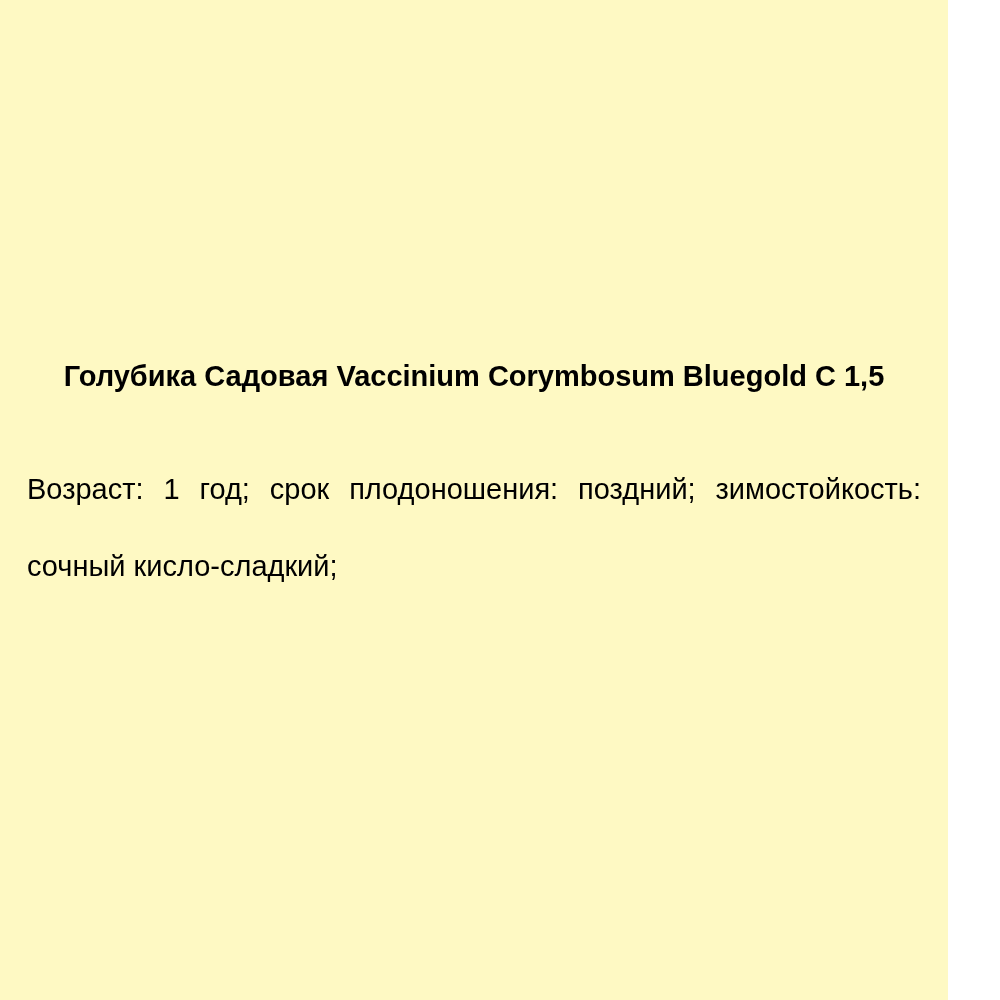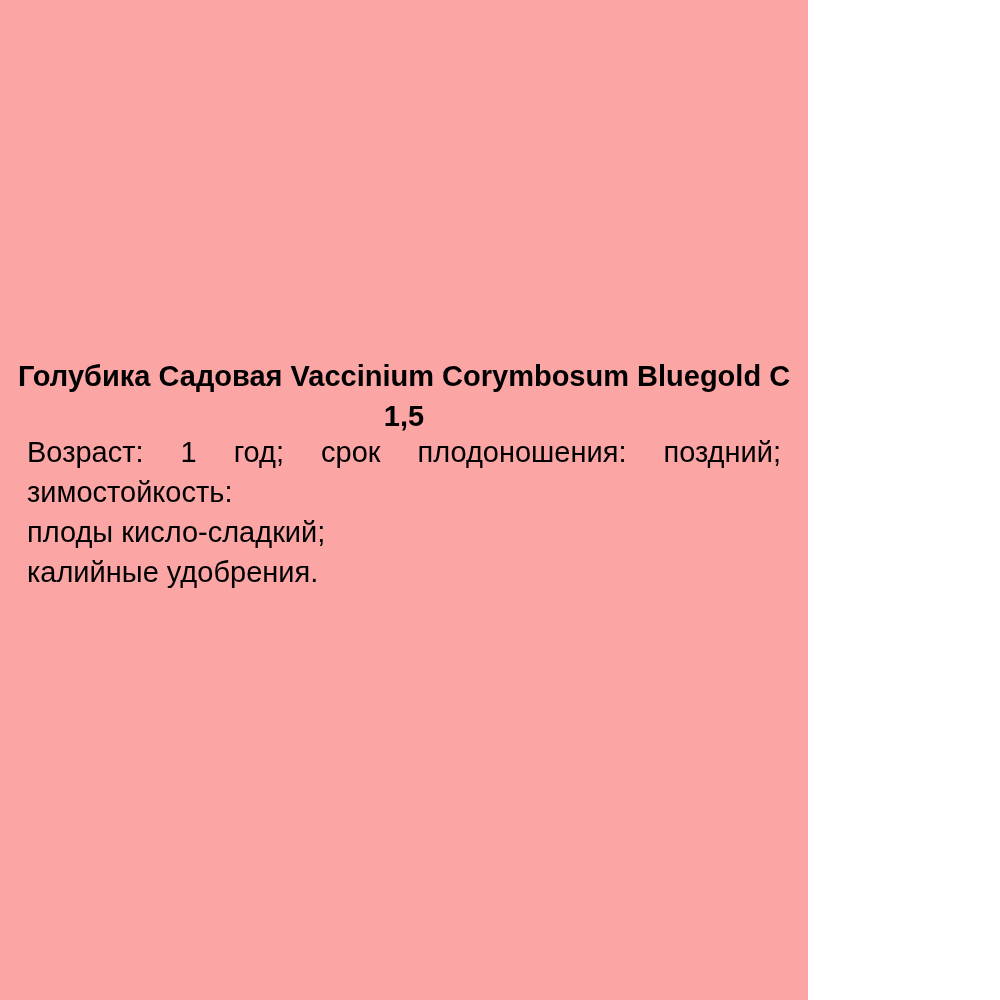--- a/index.html
+++ b/index.html
@@ -2,23 +2,23 @@
 <html><head>
 <meta charset="utf-8">
 <style>
   html, body {
     margin: 0;
     padding: 0;
     background: #ffffff;
   }
   .page {
     position: relative;
-    width: 808px;
+    width: 948px;
     height: 1000px;
-    background: #fca5a5;
+    background: #fef9c3;
     font-family: "Liberation Sans", sans-serif;
     color: #000000;
     overflow: hidden;
   }
   .doc-title {
     position: absolute;
     top: 356px;
     left: 0;
     right: 0;
     margin: 0;
@@ -32,20 +32,21 @@
     position: absolute;
     top: 432px;
     left: 27px;
     right: 27px;
     font-size: 29px;
     line-height: 40px;
     color: #000000;
   }
   .doc-line {
     white-space: nowrap;
+    margin-top: 37px;
   }
   .doc-line.justified {
     white-space: normal;
     text-align: justify;
     text-align-last: justify;
   }
   .doc-line.plain {
     text-align: left;
     text-align-last: left;
   }
@@ -55,20 +56,19 @@
 
 <div class="page">
 
   <h1 class="doc-title">Голубика Садовая Vaccinium Corymbosum Bluegold C 1,5</h1>
 
   <div class="doc-body">
 
     <div class="doc-line justified">Возраст: 1 год; срок плодоношения: поздний; зимостойкость:</div>
 
 
-    <div class="doc-line plain">плоды кисло-сладкий;</div>
+    <div class="doc-line plain">сочный кисло-сладкий;</div>
 
 
-    <div class="doc-line plain">калийные удобрения.</div>
 
   </div>
 
 </div>
 
 </body></html>

